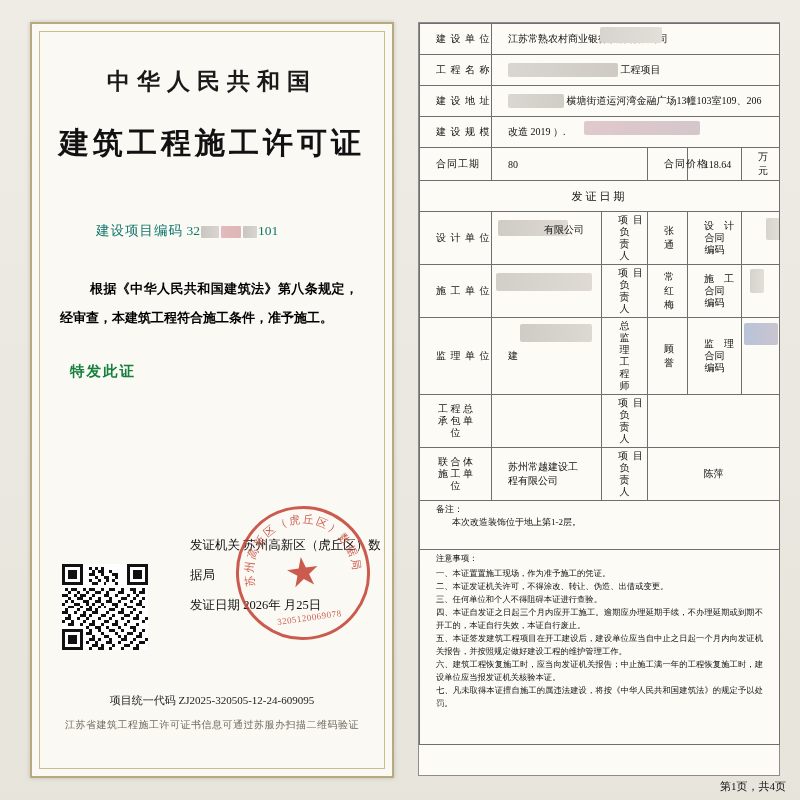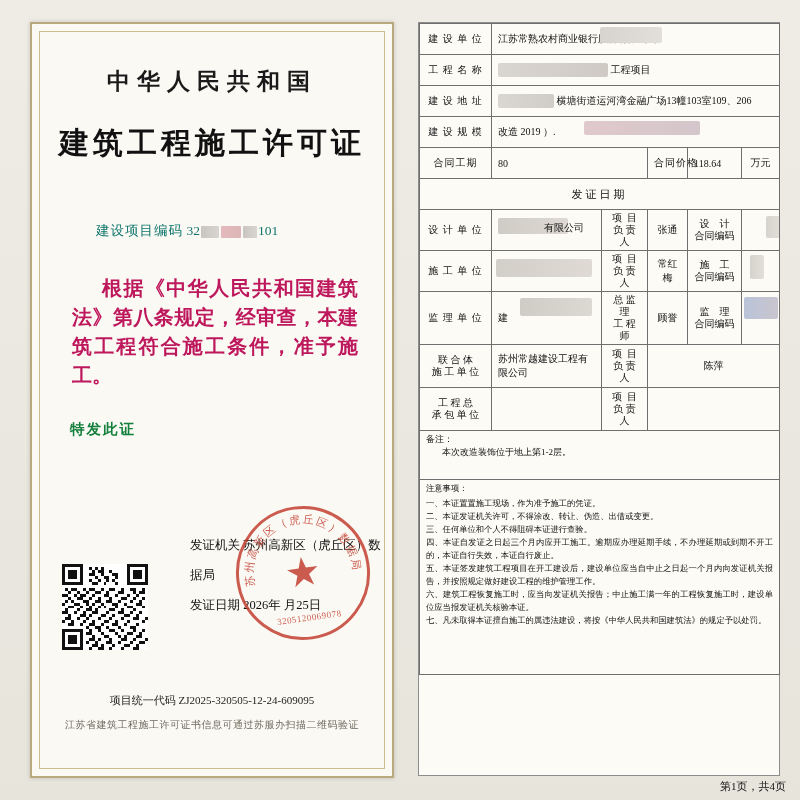--- a/index.html
+++ b/index.html
@@ -36,22 +36,22 @@
   .num-row{white-space:nowrap;}
   .num-label{letter-spacing:1px;}
   .num-val{position:relative;display:inline-block;}
   .redact{
     display:inline-block;vertical-align:middle;height:12px;
     background:linear-gradient(90deg,#c9c6c2,#d8d5d0);
     border-radius:1px;margin:0 1px;
   }
   .redact.pink{background:linear-gradient(90deg,#e3b9bd,#ddb7b7);}
   .para{
-    margin:30px 26px 0 32px;font-size:20px;line-height:29px;
-    text-indent:30px;text-align:justify;color:#be185d;font-weight:bold;
+    margin:30px 26px 0 20px;font-size:13px;line-height:29px;
+    text-indent:30px;text-align:justify;color:#000000;font-weight:bold;
   }
   .special{margin:30px 0 0 30px;font-size:14.5px;letter-spacing:2px;color:#15803d;font-weight:bold;}
 
   .qr{
     position:absolute;left:22px;bottom:118px;width:86px;height:86px;
     background:#fff;
   }
   .qr svg{display:block;}
 
   .issue-block{
@@ -88,21 +88,21 @@
   .right-form{
     position:absolute;left:418px;top:22px;width:360px;height:752px;
     background:#fcfbf6;border:1px solid #8d8d8d;
   }
   table.form{
     width:100%;border-collapse:collapse;table-layout:fixed;
     font-size:10px;color:#111;
   }
   table.form td{
     border:1px solid #6f6f6f;
-    padding:2px 6px;
+    padding:2px 16px;
     height:26px;
     vertical-align:middle;
   }
   .lbl{text-align:center;letter-spacing:1px;white-space:nowrap;}
   .lbl2{text-align:center;letter-spacing:0px;line-height:12px;}
   .val{font-size:10px;position:relative;overflow:hidden;}
   .center{text-align:center;}
   .sub-head{text-align:center;letter-spacing:3px;font-size:11px;height:20px;}
   .notes{
     font-size:8.3px;line-height:13px;padding:3px 5px;text-align:justify;
@@ -442,31 +442,31 @@
         </td>
         <td class="lbl2">总 监 理<br>工 程 师</td>
         <td class="val center">顾誉</td>
         <td class="lbl2">监&nbsp;&nbsp;&nbsp;&nbsp;理<br>合同编码</td>
         <td class="val">
           <span class="blur" style="left:2px;top:5px;width:34px;height:22px;background:linear-gradient(90deg,#b9c3d8,#c9c5cf);"></span>
         </td>
       </tr>
 
       <tr>
+        <td class="lbl2" style="height:38px">工 程 总<br>承 包 单 位</td>
+        <td class="val"></td>
+        <td class="lbl2">项&nbsp;&nbsp;目<br>负 责 人</td>
+        <td class="val center" colspan="3"></td>
+      </tr>
+
+      <tr>
         <td class="lbl2" style="height:38px">联 合 体<br>施 工 单 位</td>
         <td class="val">苏州常越建设工程有限公司</td>
         <td class="lbl2">项&nbsp;&nbsp;目<br>负 责 人</td>
         <td class="val center" colspan="3">陈萍</td>
-      </tr>
-
-      <tr>
-        <td class="lbl2" style="height:38px">工 程 总<br>承 包 单 位</td>
-        <td class="val"></td>
-        <td class="lbl2">项&nbsp;&nbsp;目<br>负 责 人</td>
-        <td class="val center" colspan="3"></td>
       </tr>
 
       <tr>
         <td class="remark" colspan="6" style="height:44px;vertical-align:top">
           <div>备注：</div>
           <div style="padding-left:16px">本次改造装饰位于地上第1-2层。</div>
         </td>
       </tr>
 
       <tr>

